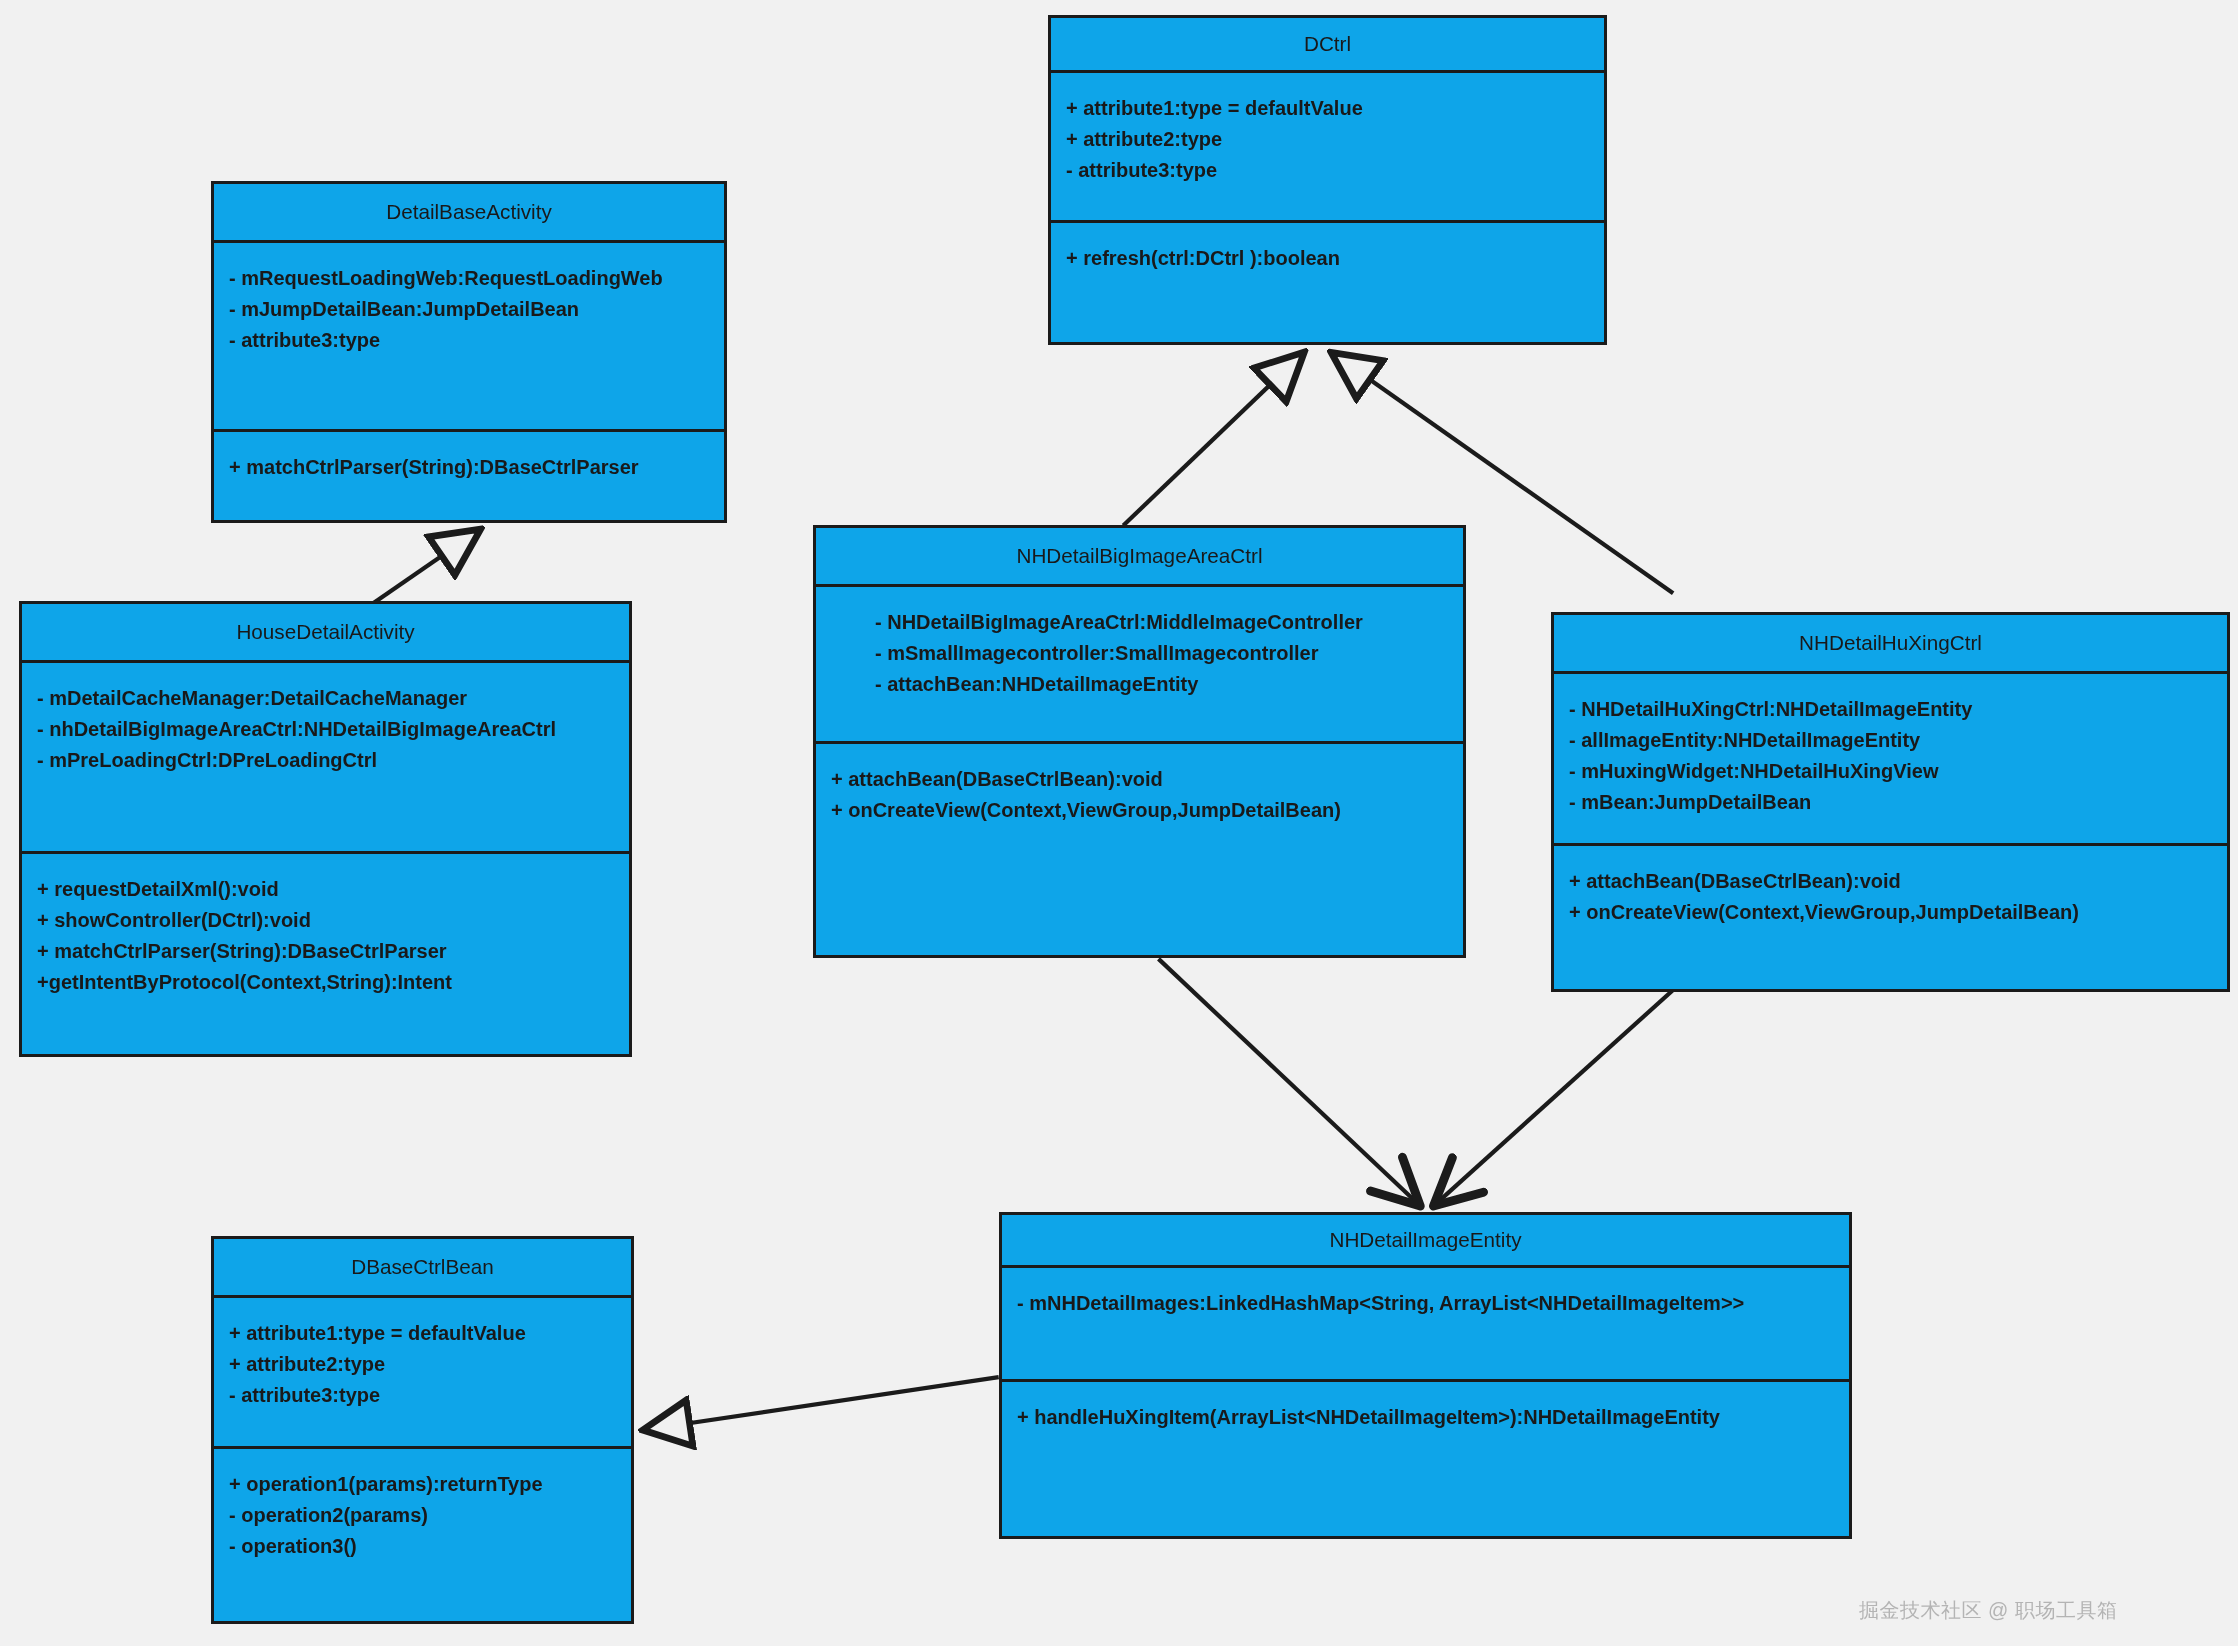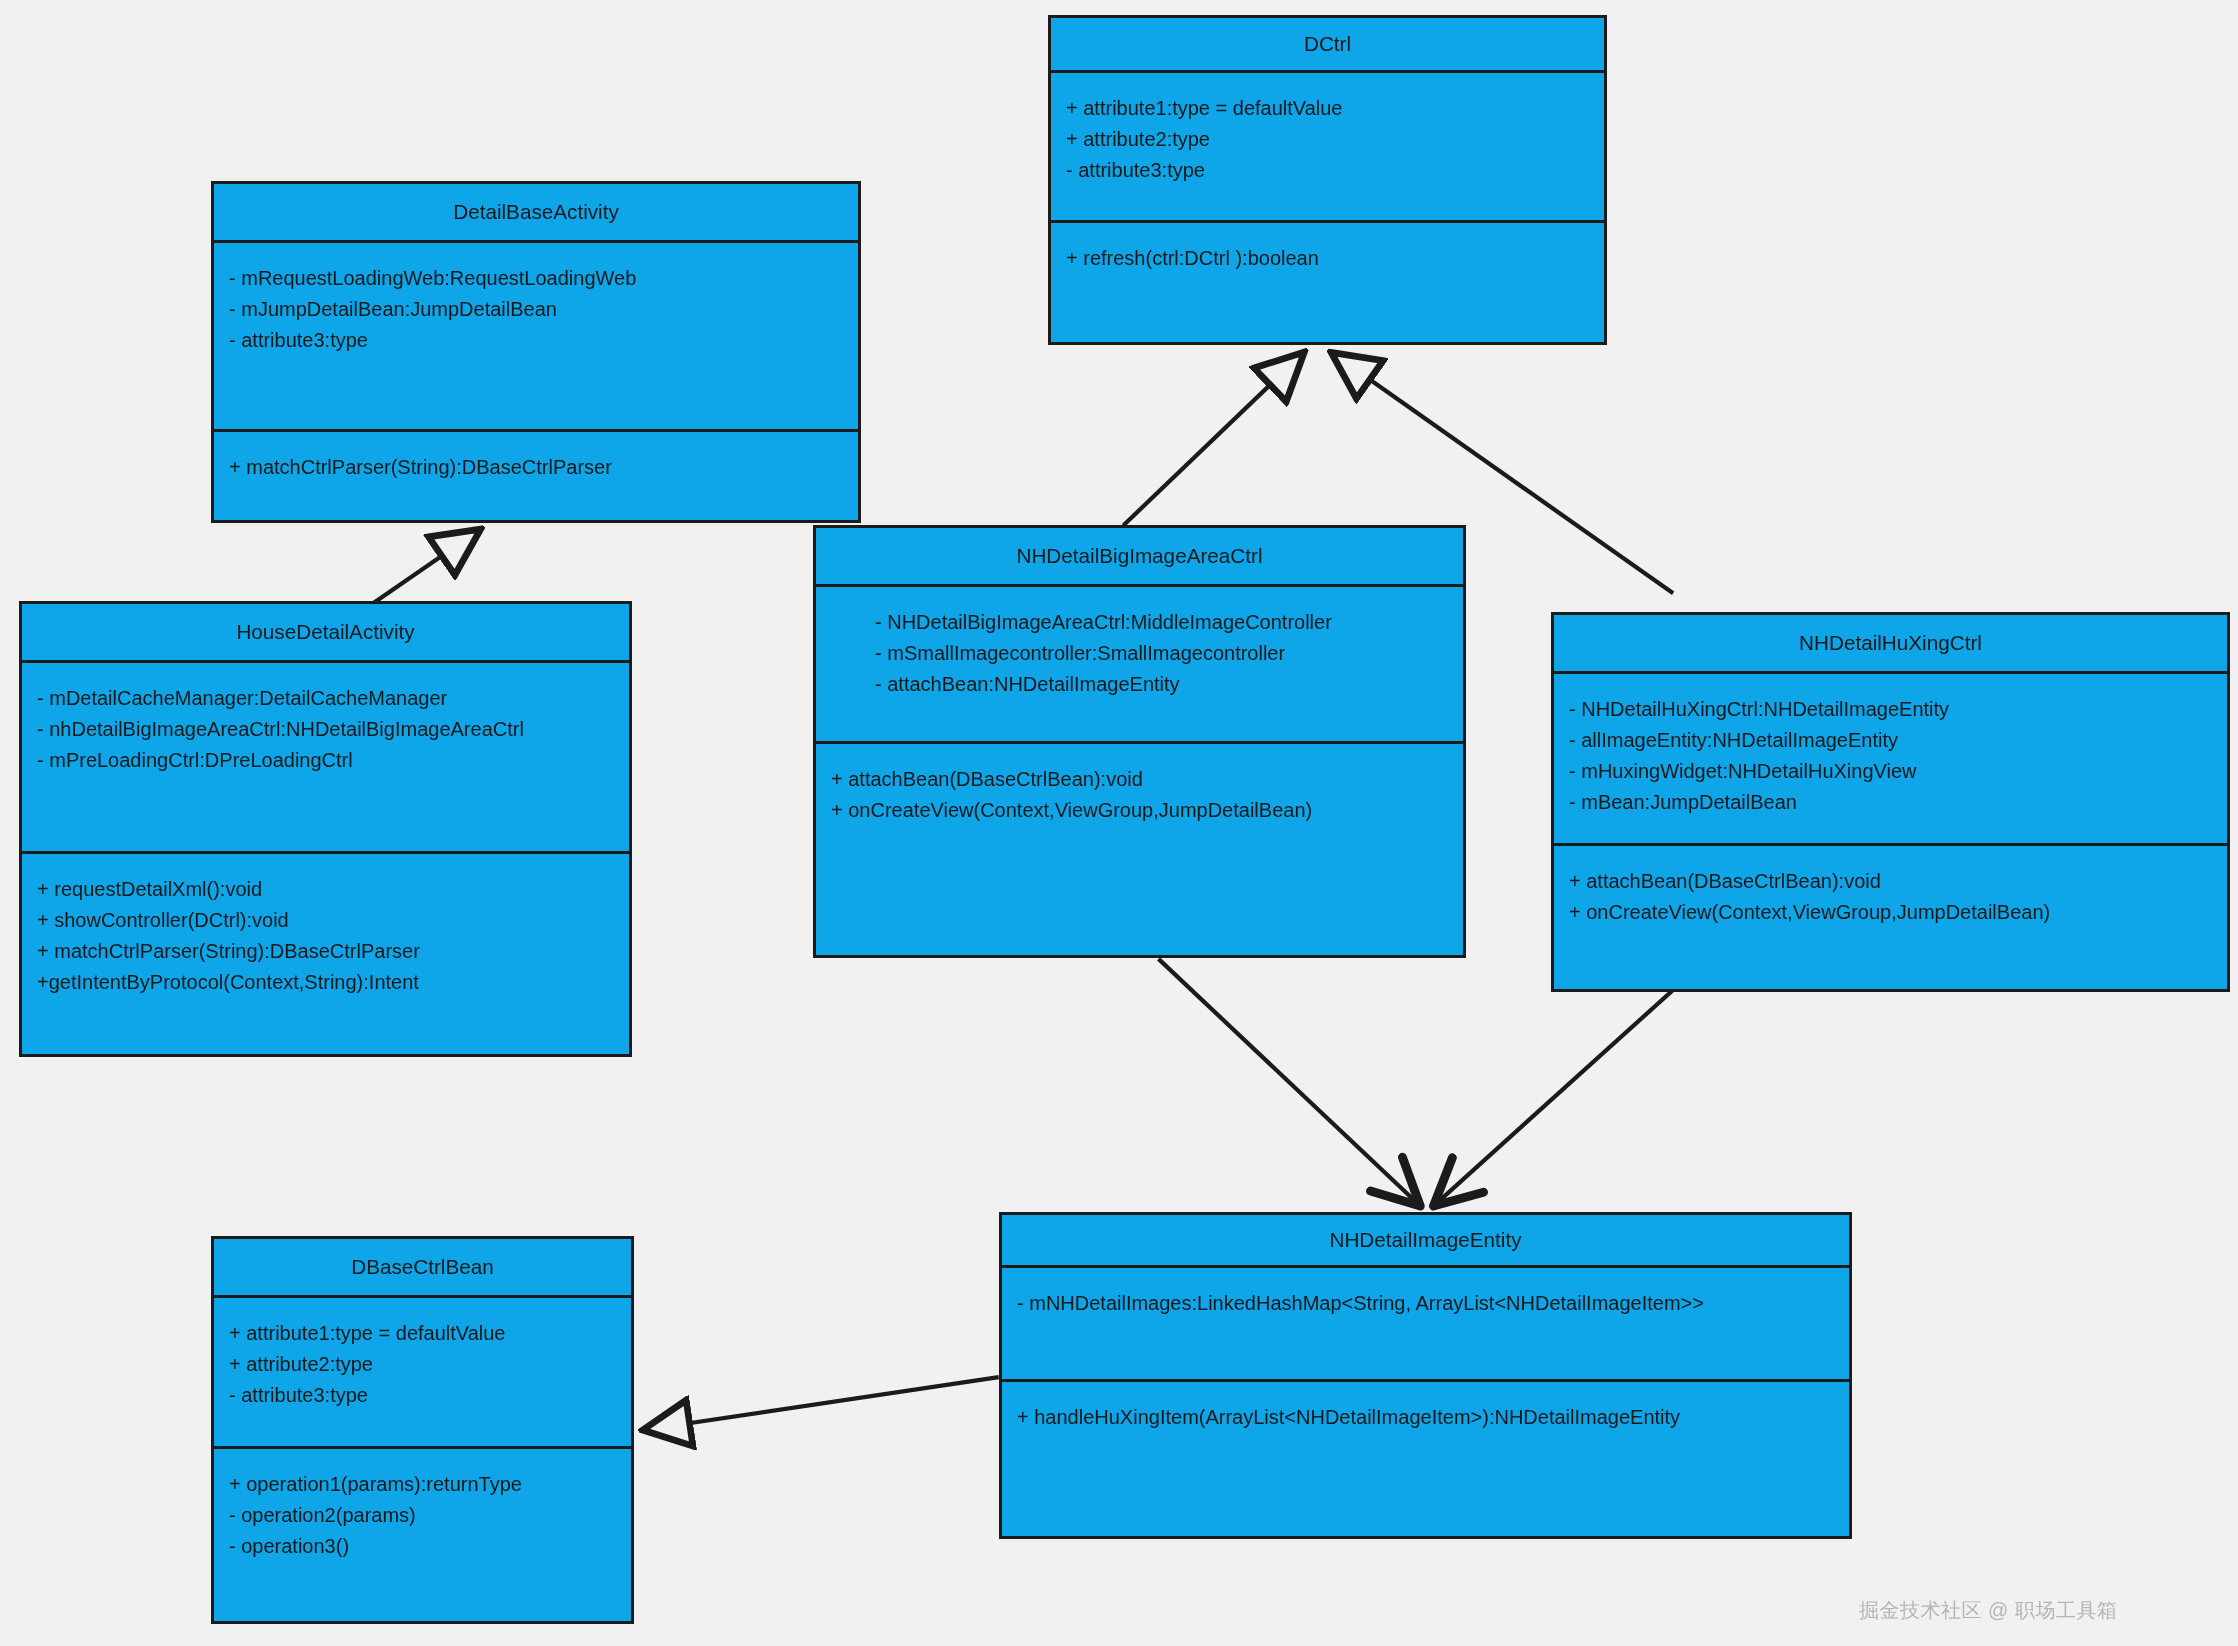--- a/index.html
+++ b/index.html
@@ -27,36 +27,37 @@
     padding:16px 9.4px 16px 9.4px;
     box-sizing:border-box;
     white-space:nowrap;
     overflow:hidden;
   }
   .uml-sep{height:3.3px;background:#1b1b1b;flex:none;}
   .uml-compartment{
     padding:20px 14px 18px 15px;
     box-sizing:border-box;
     flex:1 1 auto;
+    font-weight:bold;
   }
   .uml-line{
     font-size:20px;
     line-height:1.55;
     color:#19191a;
     white-space:normal;
     word-break:break-word;
   }
 
   
   #box-dctrl              {left:1048px; top:15px;   width:559px; height:330px;}
   #box-dctrl .uml-title   {padding-top:14px;padding-bottom:14px;}
   #box-dctrl .c-attrs     {height:149px;}
   #box-dctrl .c-ops       {height:120px;}
 
-  #box-detailbaseactivity {left:211px;  top:181px;  width:650px; height:342px;}
+  #box-detailbaseactivity {left:211px;  top:181px;  width:516px; height:342px;}
   #box-detailbaseactivity .c-attrs{height:168px;}
   #box-detailbaseactivity .c-ops  {height:70px;}
 
   #box-housedetailactivity{left:19px;   top:601px; width:613px; height:456px;}
   #box-housedetailactivity .c-attrs{height:185px;border-radius:26px;}
   #box-housedetailactivity .c-ops  {height:198px;}
 
   #box-bigimage           {left:813px; top:525px; width:653px; height:433px;}
   #box-bigimage .c-attrs  {height:150px;margin-left:44px;}
   #box-bigimage .c-ops    {height:207px;}

